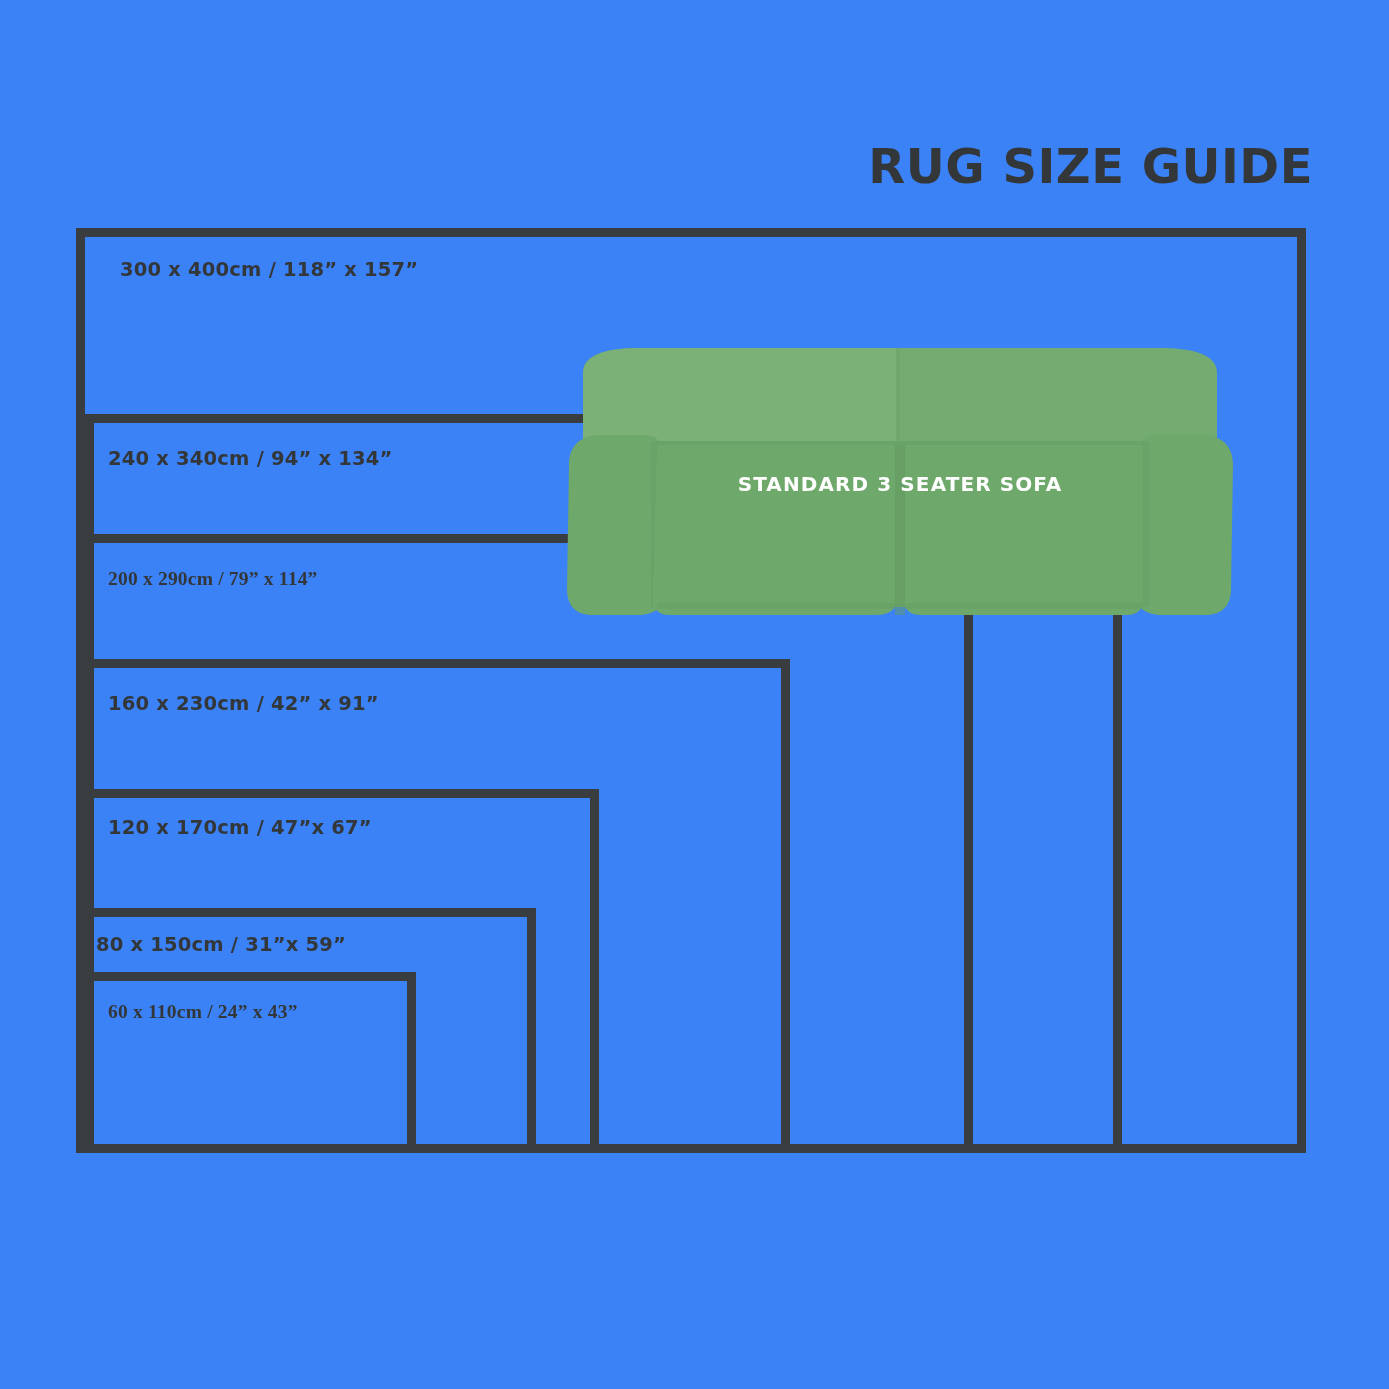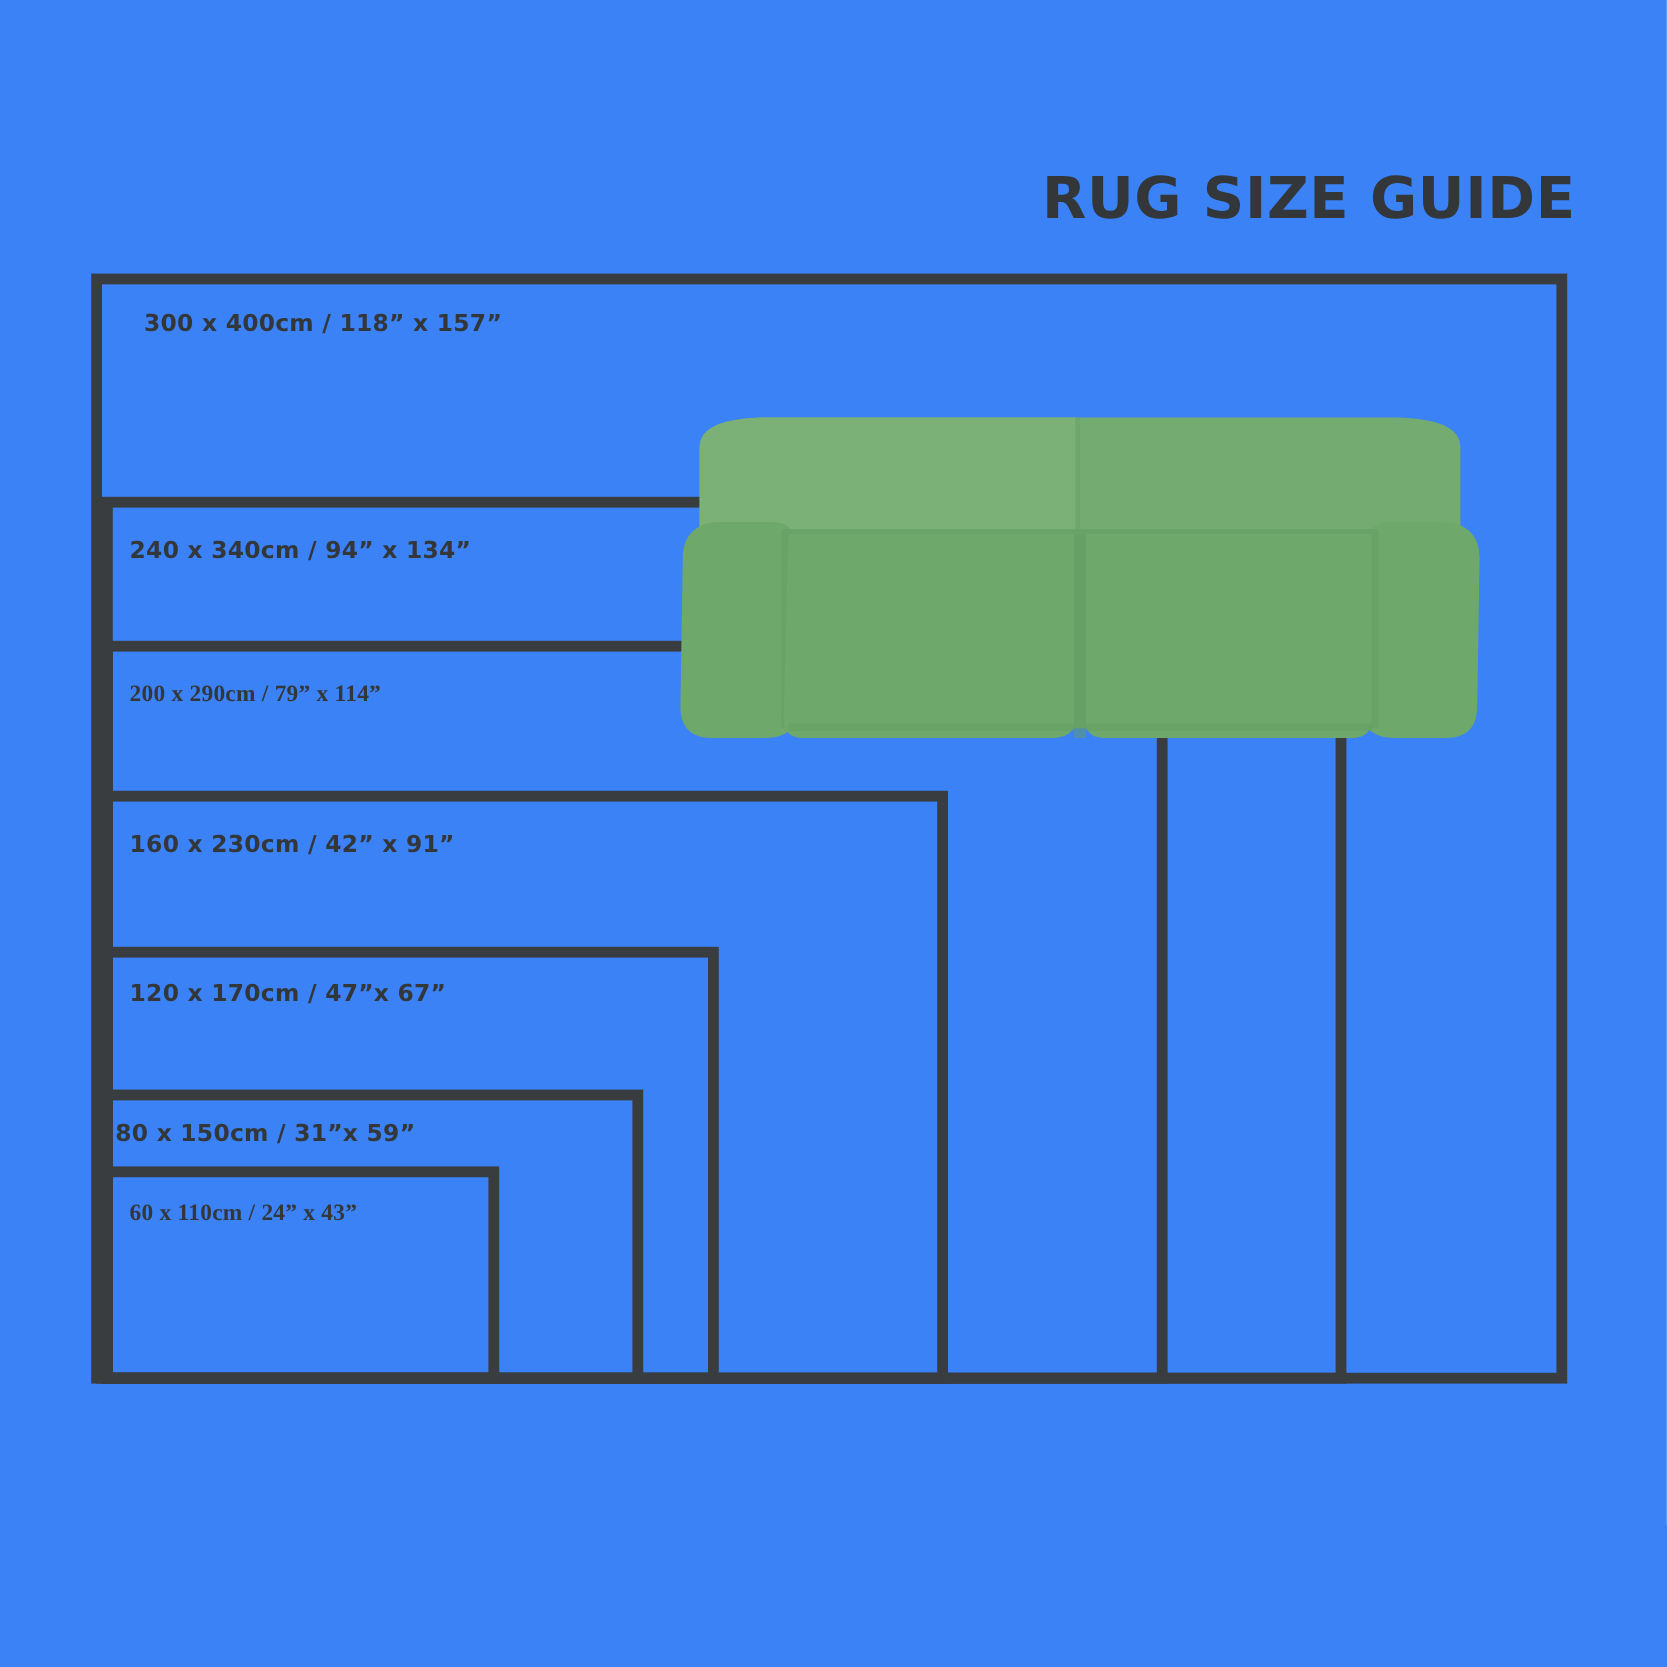--- a/index.html
+++ b/index.html
@@ -103,20 +103,21 @@
 
       <path d="M92 100 L330 100 L330 258 C330 266, 322 270, 312 270 L104 270 C94 270, 88 264, 88 256 Z" fill="#6fa86b"></path>
       <path d="M340 100 L578 100 L578 256 C578 264, 572 270, 562 270 L356 270 C346 270, 340 266, 340 258 Z" fill="#6fa86b"></path>
 
       <rect x="330" y="100" width="10" height="170" fill="#639c61" opacity="0.5"></rect>
 
       <rect x="92" y="258" width="238" height="6" fill="#639d60" opacity="0.5"></rect>
       <rect x="340" y="258" width="238" height="6" fill="#639d60" opacity="0.5"></rect>
     </svg>
   </div>
+  <div id="sofa-label">STANDARD 3 SEATER SOFA</div>
 
   <div class="rug" style="left:85px; top:659px; width:705px; height:494px;"></div>
   <div class="rug-label" style="left:108px; top:692px;">160 x 230cm / 42” x 91”</div>
 
   <div class="rug" style="left:85px; top:789px; width:514px; height:364px;"></div>
   <div class="rug-label" style="left:108px; top:816px;">120 x 170cm / 47”x 67”</div>
 
   <div class="rug" style="left:80px; top:908px; width:456px; height:245px;"></div>
   <div class="rug-label" style="left:96px; top:933px;">80 x 150cm / 31”x 59”</div>
 

